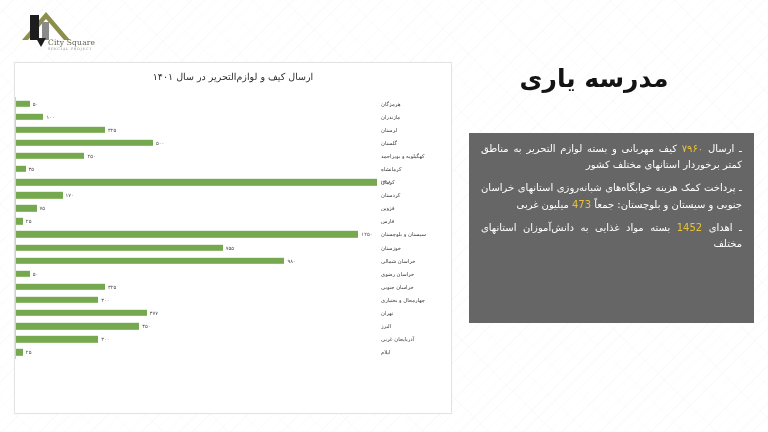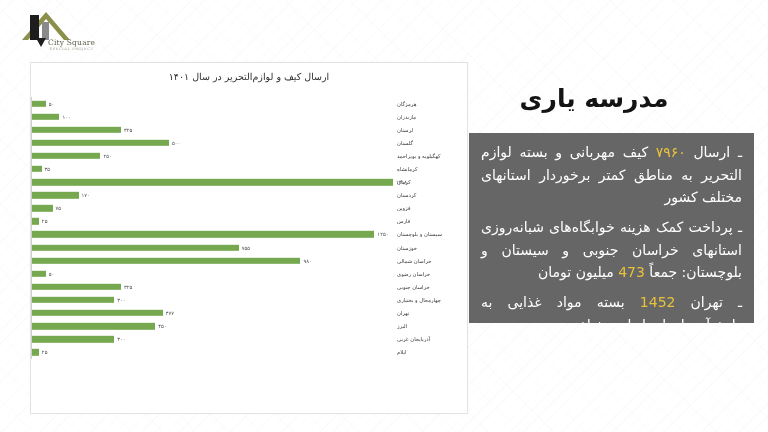--- a/index.html
+++ b/index.html
@@ -16,33 +16,33 @@
       repeating-linear-gradient(135deg,
         rgba(0,0,0,0.016) 0px, rgba(0,0,0,0.016) 1px,
         rgba(0,0,0,0.0) 1px, rgba(0,0,0,0.0) 9px),
       repeating-linear-gradient(45deg,
         rgba(0,0,0,0.012) 0px, rgba(0,0,0,0.012) 1px,
         rgba(0,0,0,0.0) 1px, rgba(0,0,0,0.0) 23px),
       #ffffff;
   }
 
   
-  #logo{position:absolute;left:18px;top:6px;width:86px;height:52px;text-align:center;}
+  #logo{position:absolute;left:18px;top:6px;width:86px;height:52px;}
   #logo svg{display:block;}
   #logo .brand{
     position:absolute;left:30px;top:32px;
     font-size:7.5px;color:#5f6352;letter-spacing:.2px;
     font-family:"DejaVu Serif","Liberation Serif",serif;
     white-space:nowrap;direction:ltr;
   }
   #logo .brand small{display:block;font-size:3.6px;color:#9a9a8e;letter-spacing:.6px;}
 
   
   #chart-card{
-    position:absolute;left:30px;top:62px;width:436px;height:350px;
+    position:absolute;left:14px;top:62px;width:436px;height:350px;
     background:#ffffff;border:1px solid #e3e3e3;
     box-shadow:0 0 2px rgba(0,0,0,.03);
   }
   #chart-title{
     position:absolute;top:8px;left:0;right:0;text-align:center;
     font-size:9.5px;color:#2b2b2b;
     font-family:"DejaVu Serif","Liberation Serif",serif;
     direction:rtl;
   }
   #plot{
@@ -70,34 +70,34 @@
   }
   .row .val{
     position:absolute;top:50%;transform:translateY(-50%);
     font-size:5.2px;color:#4a4a4a;white-space:nowrap;
     font-family:"DejaVu Serif","Liberation Serif",serif;
     direction:rtl;
   }
 
   
   #right-title{
-    position:absolute;right:24px;top:84px;width:300px;
+    position:absolute;right:24px;top:64px;width:300px;
     text-align:center;direction:rtl;
     font-size:25px;font-weight:bold;color:#141414;
     letter-spacing:-.3px;
   }
   #info-box{
     position:absolute;left:469px;top:133px;width:285px;height:190px;
     background:#666666;
     padding:0;
   }
   #info-inner{
     position:absolute;inset:8px 12px 8px 12px;
     direction:rtl;text-align:justify;
-    color:#ffffff;font-size:14px;line-height:1.62;
+    color:#ffffff;font-size:10px;line-height:1.62;
   }
   .bullet{margin:0 0 7px 0;}
   .hl{color:#e8c23a;}
 </style>
 </head>
 <body>
 
 <div id="slide">
 
   <div id="logo">
@@ -260,18 +260,18 @@
           </div>
         </div>
       </div>
   </div>
 
   <div id="right-title">مدرسه یاری</div>
 
   <div id="info-box">
     <div id="info-inner">
         <p class="bullet"><span>ـ ارسال </span><span class="hl" style="color: rgb(232, 194, 58);">۷۹۶۰</span><span> کیف مهربانی و بسته لوازم التحریر به مناطق کمتر برخوردار استانهای مختلف کشور</span></p>
-        <p class="bullet"><span>ـ پرداخت کمک هزینه خوابگاه‌های شبانه‌روزی استانهای خراسان جنوبی و سیستان و بلوچستان: جمعاً </span><span class="hl" style="color: rgb(232, 194, 58);">473</span><span> میلیون تومان</span></p>
-        <p class="bullet"><span>ـ تهران </span><span class="hl" style="color: rgb(232, 194, 58);">1452</span><span> بسته مواد غذایی به دانش‌آموزان استانهای مختلف</span></p>
+        <p class="bullet"><span>ـ پرداخت کمک هزینه خوابگاه‌های شبانه‌روزی استانهای خراسان جنوبی و سیستان و بلوچستان: جمعاً </span><span class="hl" style="color: rgb(232, 194, 58);">473</span><span> میلیون غربی</span></p>
+        <p class="bullet"><span>ـ اهدای </span><span class="hl" style="color: rgb(232, 194, 58);">1452</span><span> بسته مواد غذایی به دانش‌آموزان استانهای مختلف</span></p>
       </div>
   </div>
 
 </div>
 
 </body></html>

